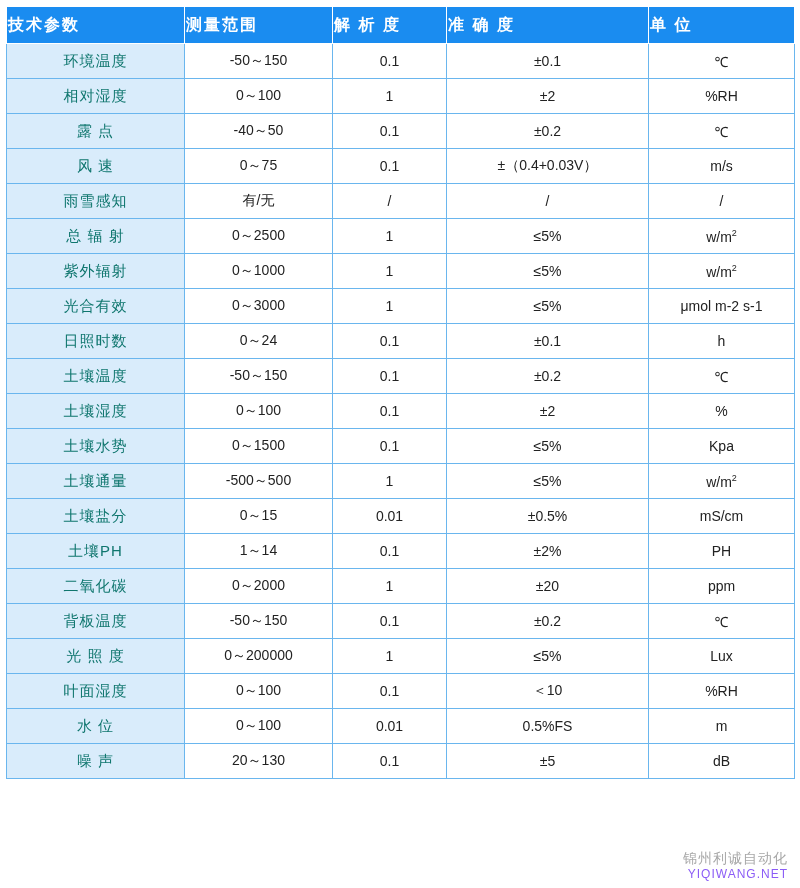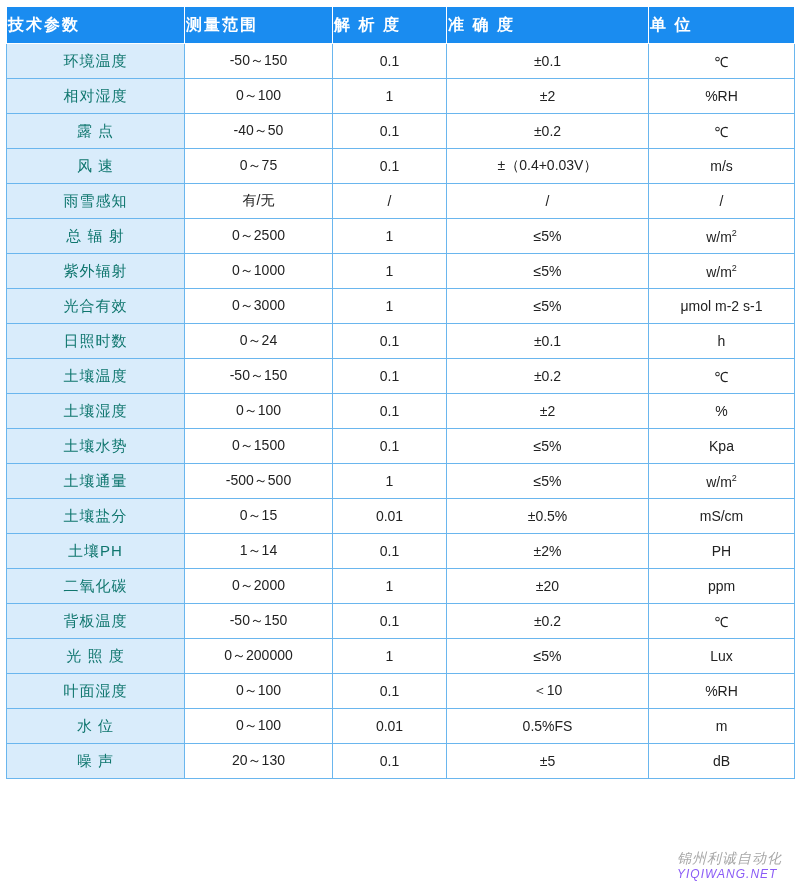--- a/index.html
+++ b/index.html
@@ -51,25 +51,25 @@
     color: #0f766e;
     font-size: 15px;
     letter-spacing: 1px;
   }
   .sup {
     font-size: 9px;
     vertical-align: super;
   }
   #watermark {
     position: absolute;
-    right: 18px;
+    right: 12px;
     bottom: 6px;
+    text-align: right;
     line-height: 1.25;
     pointer-events: none;
-    font-style: italic;
   }
   #watermark .wm-line1 {
     font-size: 14px;
     color: #a8a8a8;
     letter-spacing: 1px;
   }
   #watermark .wm-line2 {
     font-size: 12px;
     color: #8b5cf6;
     letter-spacing: 1px;

